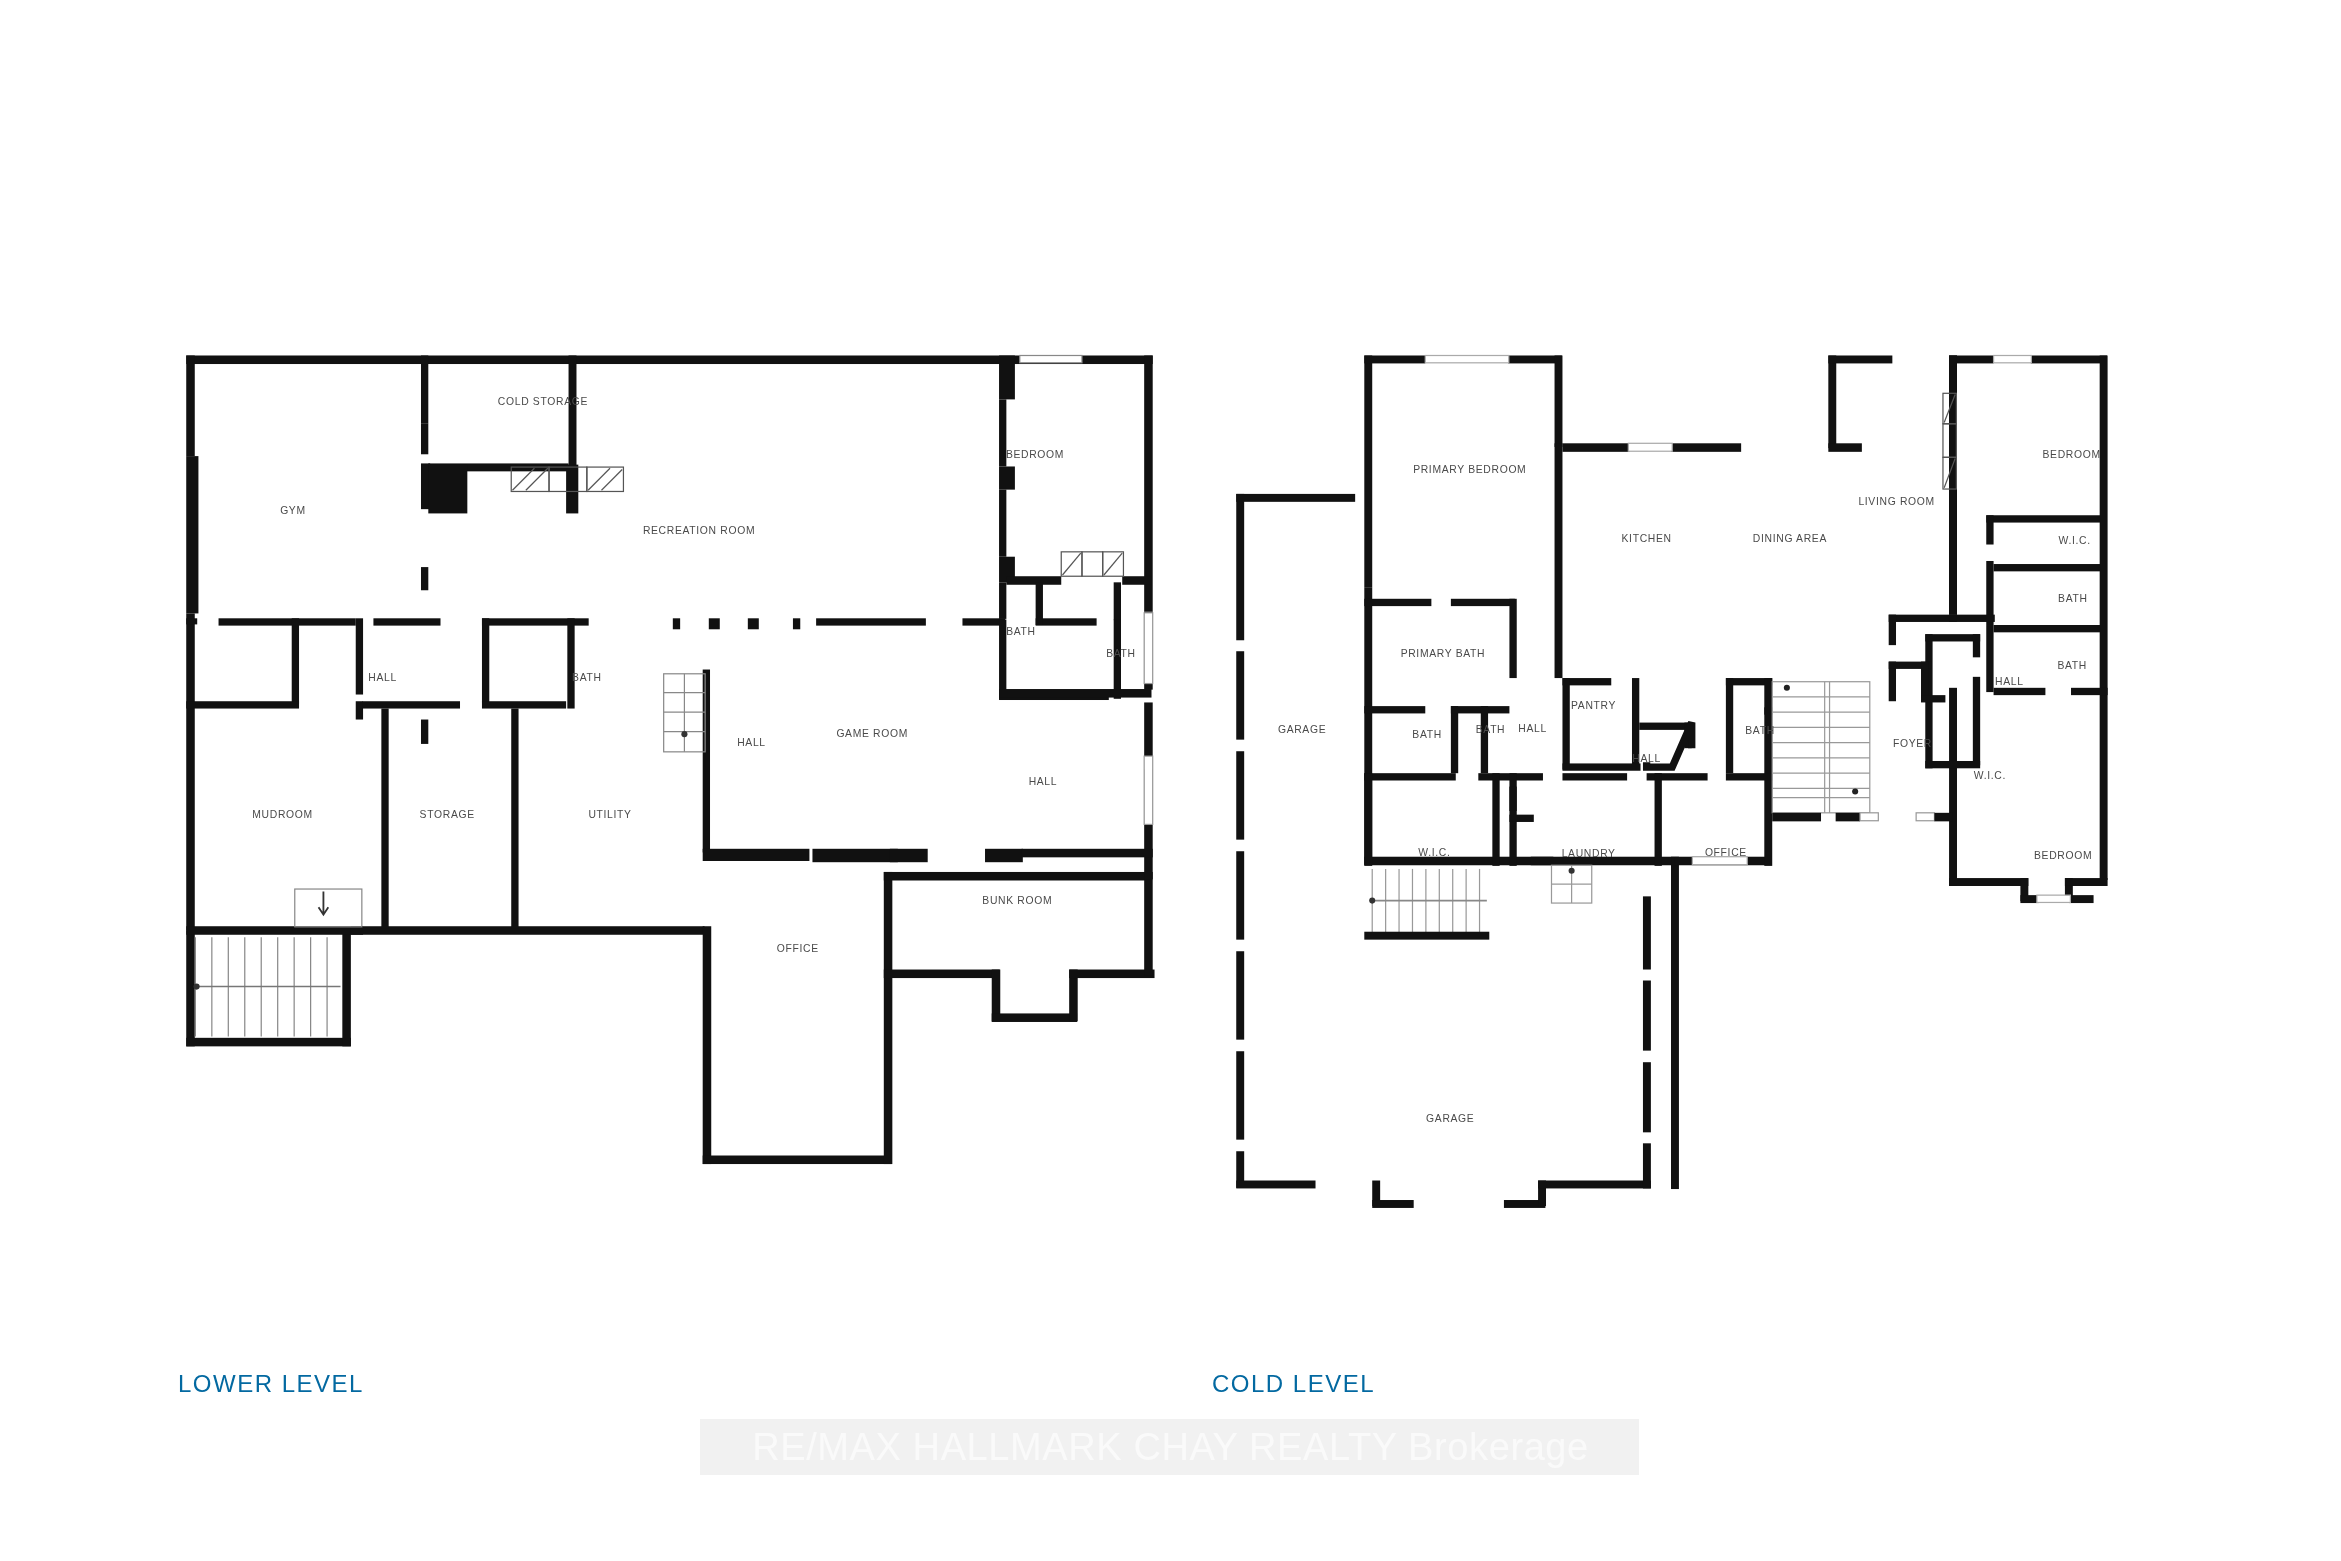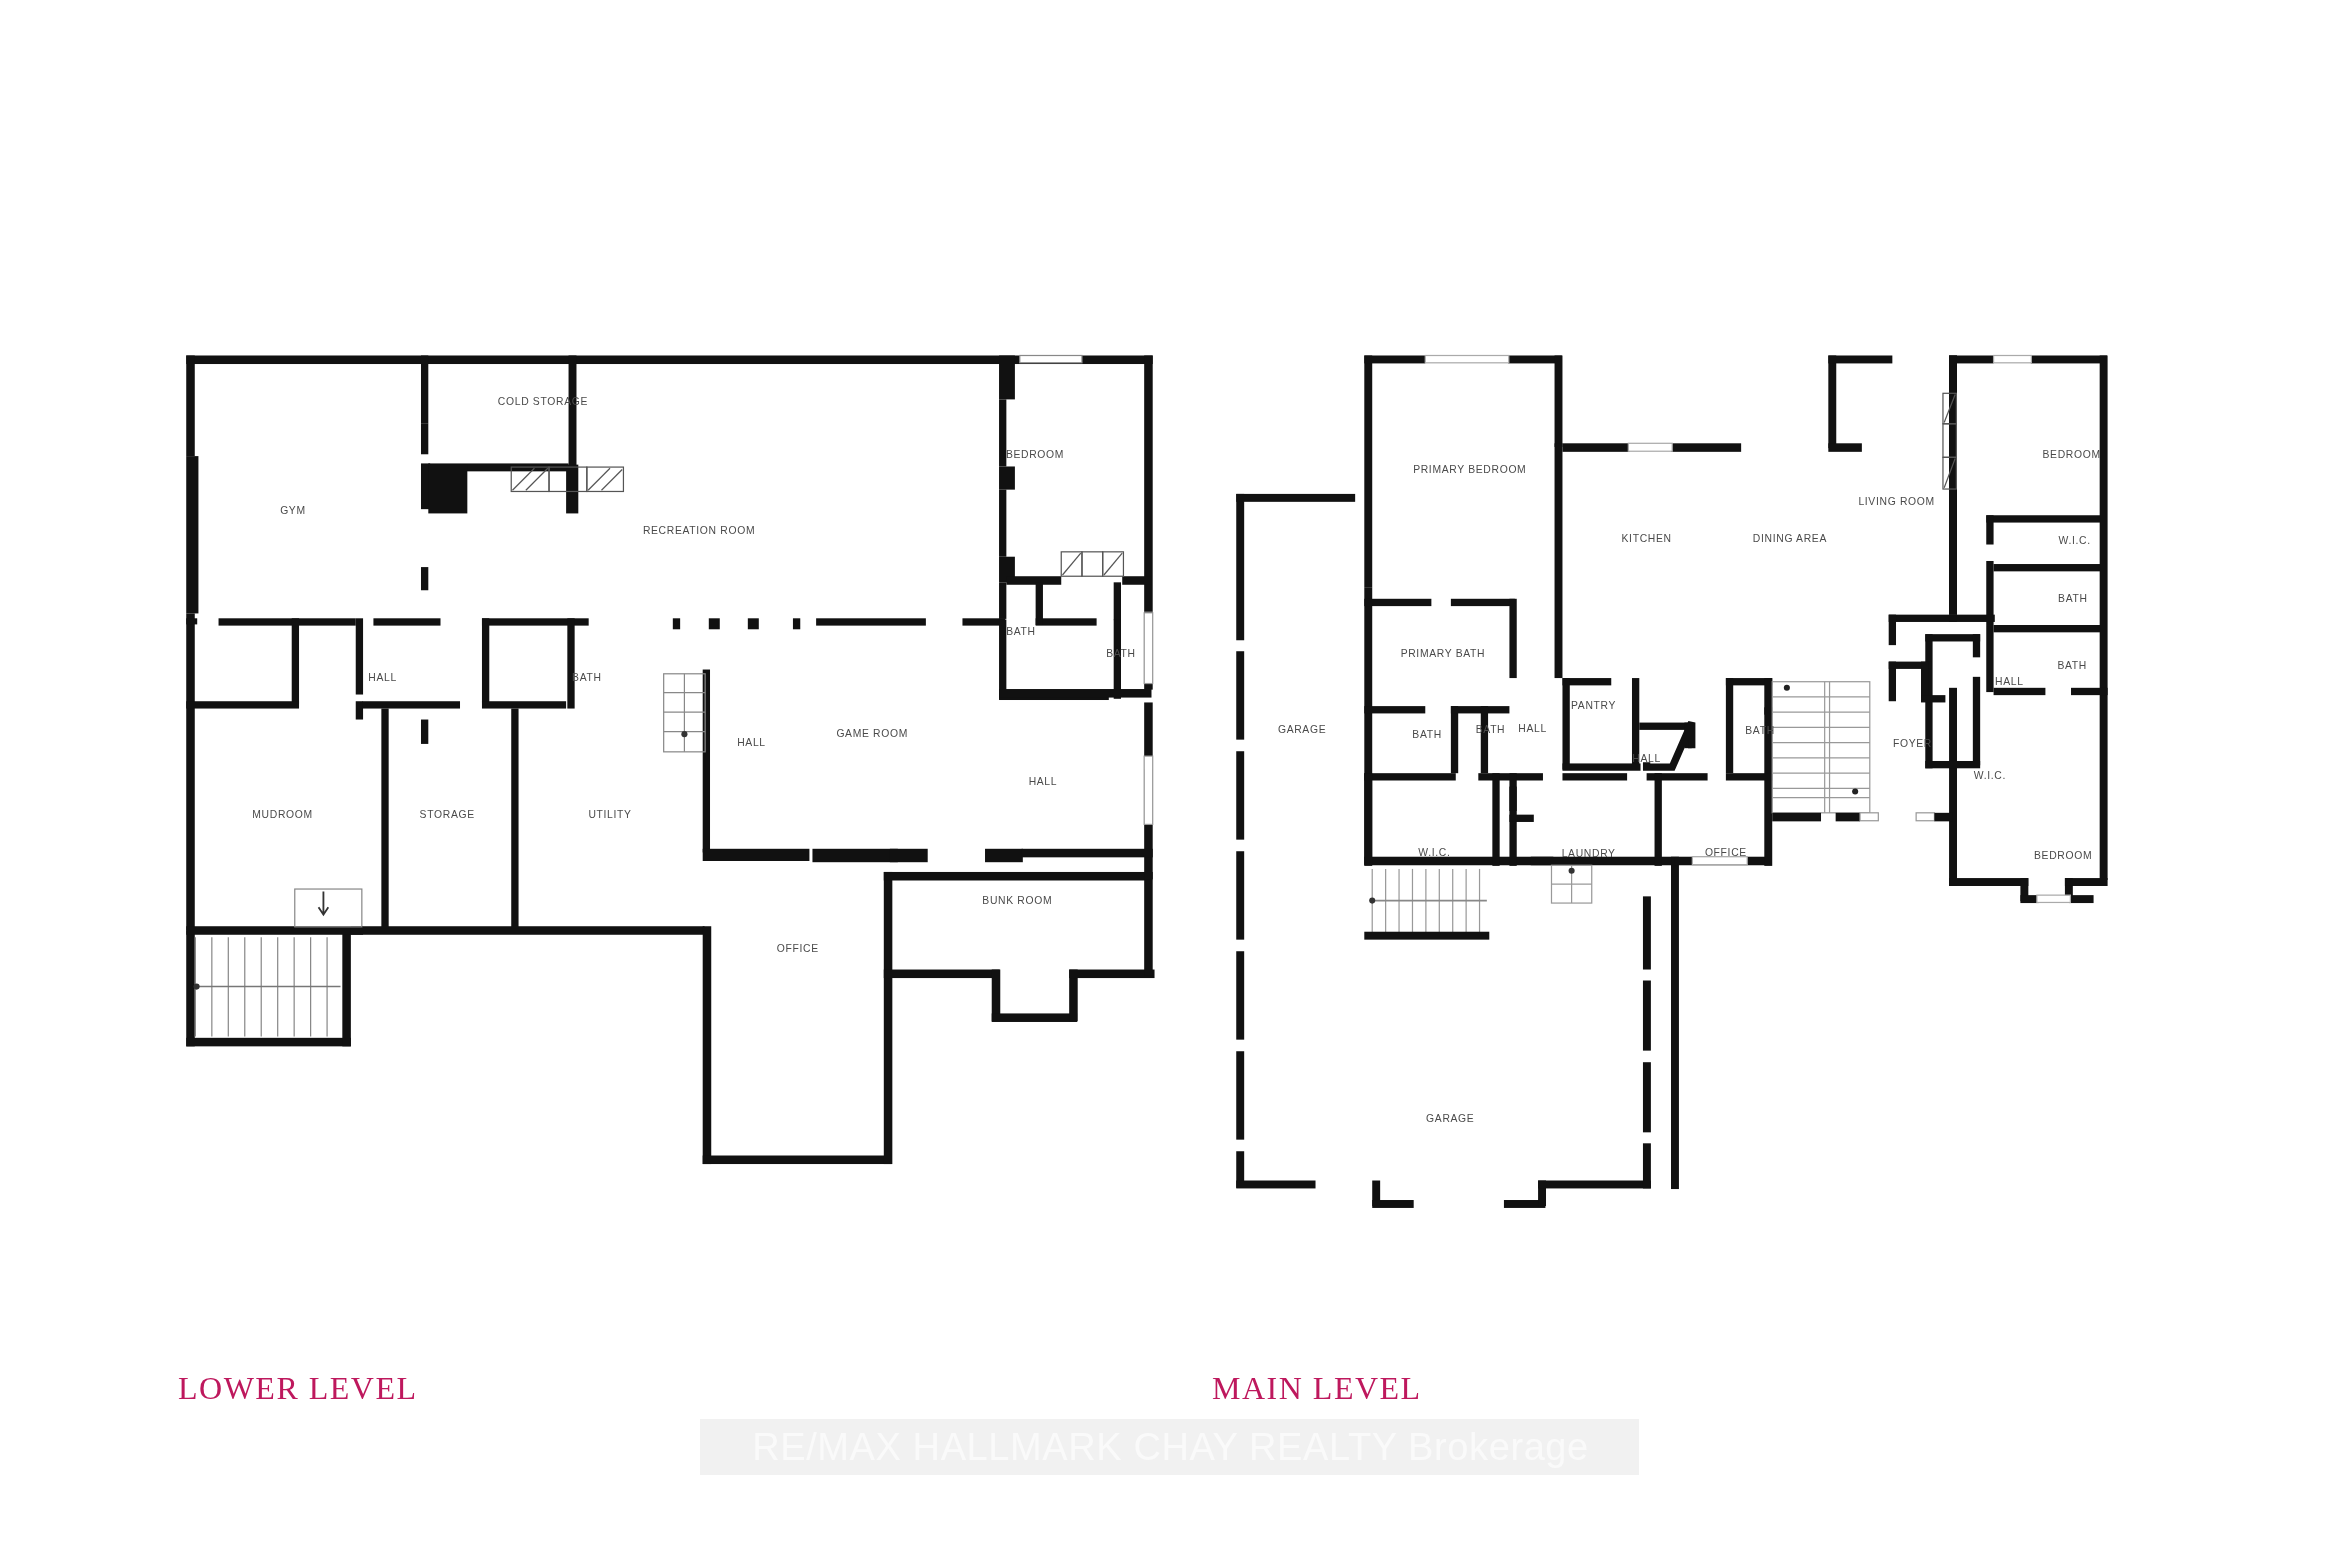--- a/index.html
+++ b/index.html
@@ -32,24 +32,24 @@
     font-family: "Liberation Sans", sans-serif;
     fill: #4a4a4a;
     font-size: 17px;
     letter-spacing: 1.1px;
     text-anchor: middle;
     dominant-baseline: middle;
     font-weight: 400;
   }
   .level-title {
     position: absolute;
-    font-family: Liberation Serif, serif;
-    font-size: 32px;
+    font-family: Liberation Sans, sans-serif;
+    font-size: 24px;
     letter-spacing: 1.5px;
-    color: #be185d;
+    color: #0369a1;
     font-weight: 400;
     white-space: nowrap;
   }
   #title-lower { left: 178px; top: 1370px; }
   #title-main  { left: 1212px; top: 1370px; }
 
   .watermark-band {
     position: absolute;
     left: 700px;
     top: 1419px;
@@ -480,19 +480,19 @@
         <text class="room-label" x="2352" y="1399">W.I.C.</text>
         <text class="room-label" x="2605" y="1401">LAUNDRY</text>
         <text class="room-label" x="2830" y="1400">OFFICE</text>
         <text class="room-label" x="2135" y="1198">GARAGE</text>
         <text class="room-label" x="2378" y="1836">GARAGE</text>
       </g>
     </g>
   </svg>
 
   <div class="level-title" id="title-lower">LOWER LEVEL</div>
-  <div class="level-title" id="title-main">MAIN LEVEL</div>
+  <div class="level-title" id="title-main">COLD LEVEL</div>
 
   <div class="watermark-band"></div>
   <div class="watermark-text">RE/MAX HALLMARK CHAY REALTY  Brokerage</div>
 
 </div>
 
 
 </body></html>

